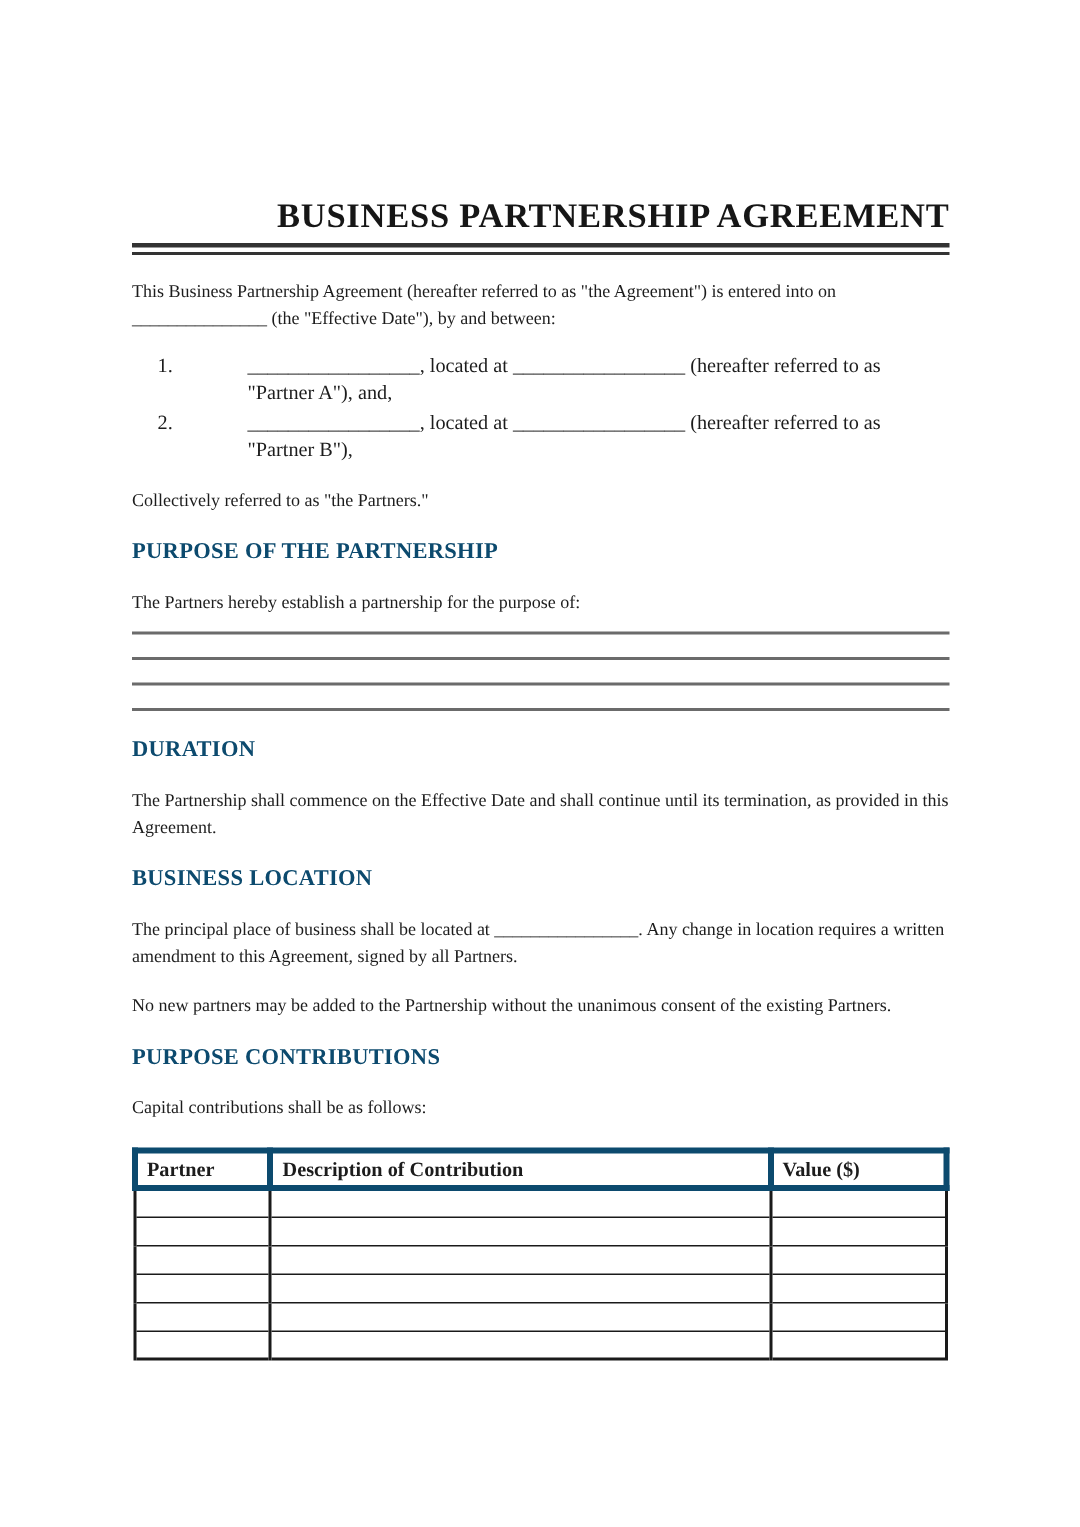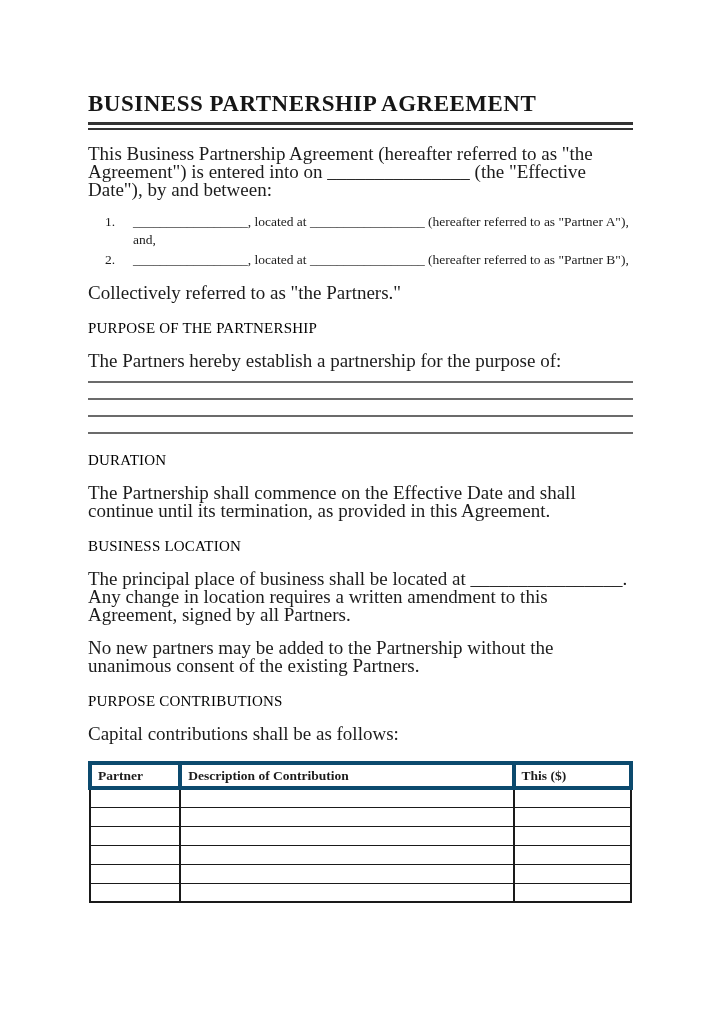--- a/index.html
+++ b/index.html
@@ -19,57 +19,58 @@
   }
   .content {
     position: absolute;
     left: 88px;
     top: 90px;
     width: 545px;
   }
   h1.doc-title {
     font-size: 23px;
     font-weight: bold;
-    text-align: left;
+    text-align: right;
     letter-spacing: 0.5px;
     color: #161616;
     line-height: 27px;
+    margin-top: 40px;
   }
   .title-rule {
     margin-top: 5px;
     height: 8px;
     border-top: 3px solid #333333;
     border-bottom: 2px solid #333333;
   }
   p.body-text {
     margin-top: 15px;
-    font-size: 19px;
+    font-size: 12px;
     line-height: 18px;
     color: #1c1c1c;
   }
   .party-list {
     margin-top: 14px;
     padding-left: 17px;
   }
   .party-item {
     display: flex;
     font-size: 13.5px;
     line-height: 18px;
     margin-bottom: 2px;
   }
   .party-number {
     width: 28px;
     flex: 0 0 28px;
   }
-  .party-text { flex: 1; }
+  .party-text { flex: 1; margin-left: 32px; }
   h2.section-heading {
     margin-top: 17px;
     font-size: 15px;
-    font-weight: normal;
-    color: #000000;
+    font-weight: bold;
+    color: #0c4a6e;
     line-height: 18px;
     letter-spacing: 0.2px;
   }
   .fill-lines { margin-top: 0; }
   .fill-line {
     height: 17px;
     border-bottom: 2px solid #6b6b6b;
   }
   .fill-line.first { height: 13px; }
   table.capital-table {
@@ -153,21 +154,21 @@
     <table class="capital-table">
       <colgroup>
         <col class="col-partner">
         <col class="col-description">
         <col class="col-value">
       </colgroup>
       <thead>
         <tr>
           <th>Partner</th>
           <th>Description of Contribution</th>
-          <th>This ($)</th>
+          <th>Value ($)</th>
         </tr>
       </thead>
       <tbody>
           <tr>
             <td></td>
             <td></td>
             <td></td>
           </tr>
           <tr>
             <td></td>

